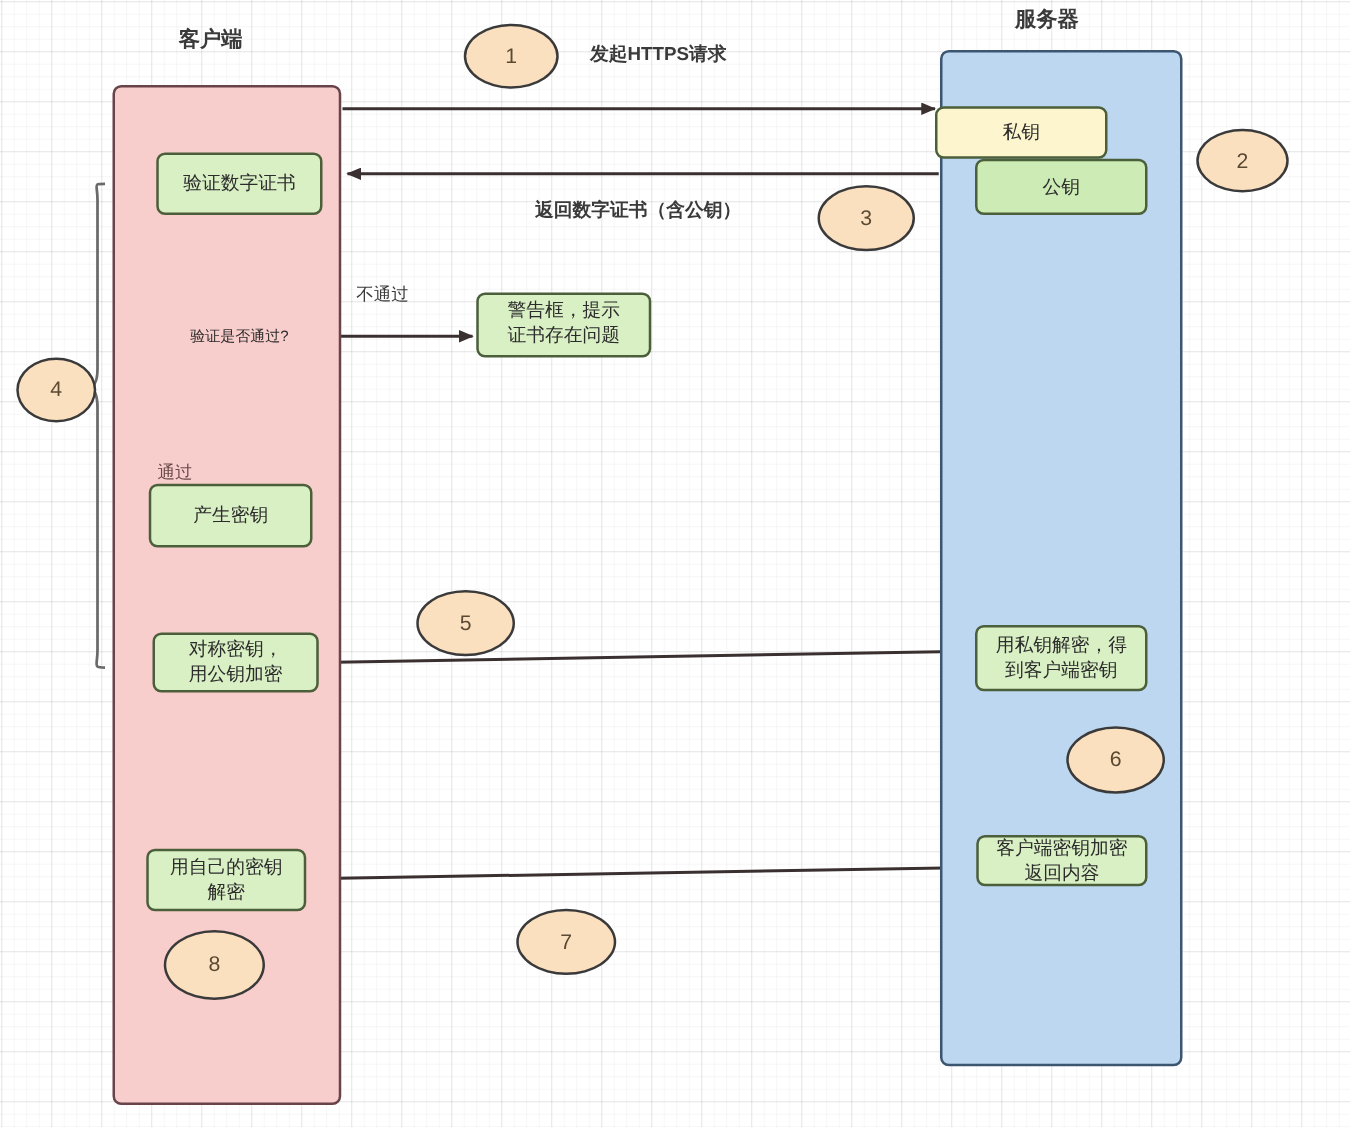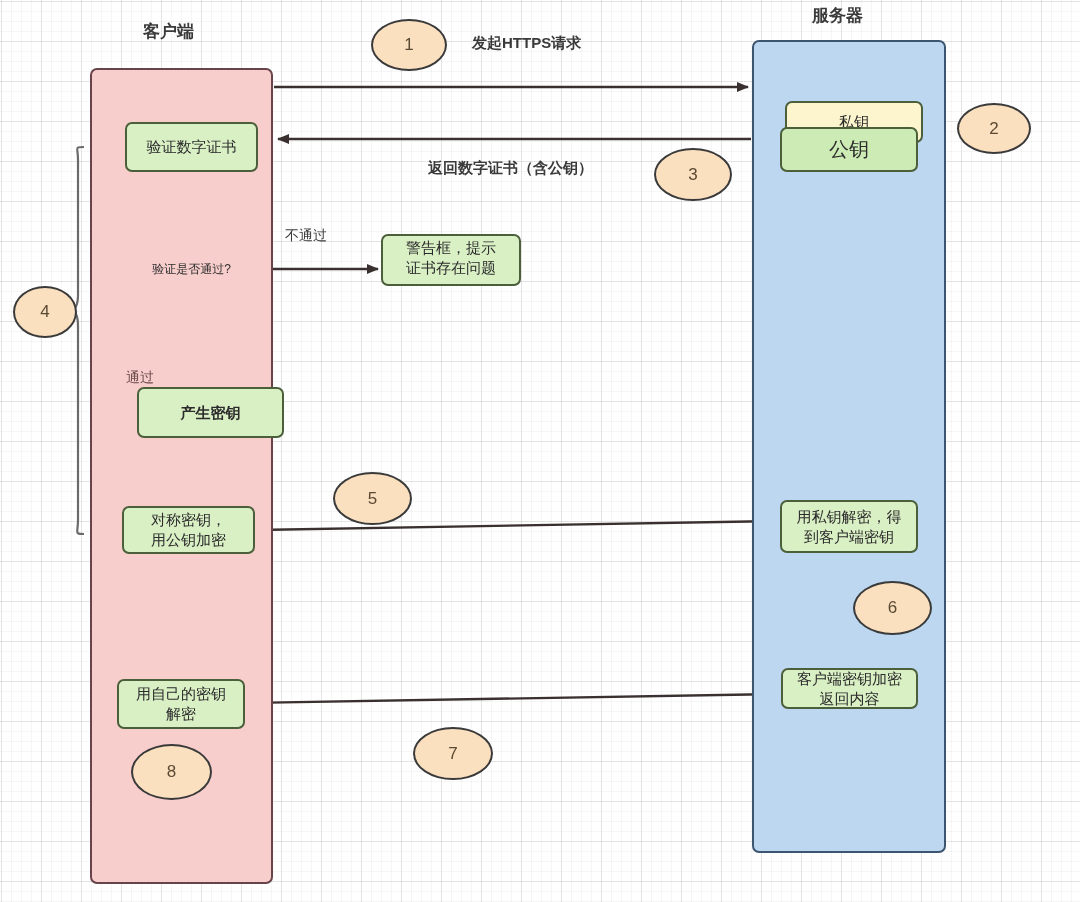--- a/index.html
+++ b/index.html
@@ -66,21 +66,21 @@
     border: 2px solid #4a5f3a;
     border-radius: 7px;
     color: #2c2c2c;
     font-size: 15px;
   }
   .box-green-sq {
     background: #cdebb5;
     border: 2px solid #4a5f3a;
     border-radius: 7px;
     color: #2c2c2c;
-    font-size: 20px;
+    font-size: 15px;
   }
   
   .diamond-wrap {
     position: absolute;
   }
   .diamond-label {
     position: absolute;
     left: 0; top: 0;
     width: 100%; height: 100%;
     display: flex;
@@ -218,32 +218,32 @@
 
   <div class="hdr" style="left:143px; top:20px;">客户端</div>
   <div class="hdr" style="left:812px; top:4px;">服务器</div>
 
   <div class="node box-green" style="left:125px; top:122px; width:133px; height:50px;">验证数字证书</div>
 
   <div class="diamond-wrap" style="left:120px; top:226px; width:143px; height:86px;">
     <div class="diamond-label">验证是否通过?</div>
   </div>
 
-  <div class="node box-green" style="left:137px; top:387px; width:147px; height:51px;font-weight:bold;">产生密钥</div>
+  <div class="node box-green" style="left:119px; top:387px; width:131px; height:51px;">产生密钥</div>
 
   <div class="node box-green" style="left:122px; top:506px; width:133px; height:48px;">对称密钥，
 用公钥加密</div>
 
   <div class="node box-green" style="left:117px; top:679px; width:128px; height:50px;">用自己的密钥
 解密</div>
 
   <div class="node box-green" style="left:381px; top:234px; width:140px; height:52px;font-family:Liberation Mono, monospace;">警告框，提示
 证书存在问题</div>
 
-  <div class="node box-yellow" style="left:785px; top:85px; width:138px; height:42px;margin-top:16px;">私钥</div>
+  <div class="node box-yellow" style="left:748px; top:85px; width:138px; height:42px;">私钥</div>
 
   <div class="node box-green-sq" style="left:780px; top:127px; width:138px; height:45px;">公钥</div>
 
   <div class="node box-green" style="left:780px; top:500px; width:138px; height:53px;">用私钥解密，得
 到客户端密钥</div>
 
   <div class="node box-green" style="left:781px; top:668px; width:137px; height:41px;">客户端密钥加密
 返回内容</div>
 
   <div class="edge-label" style="left:472px; top:34px;">发起HTTPS请求</div>

